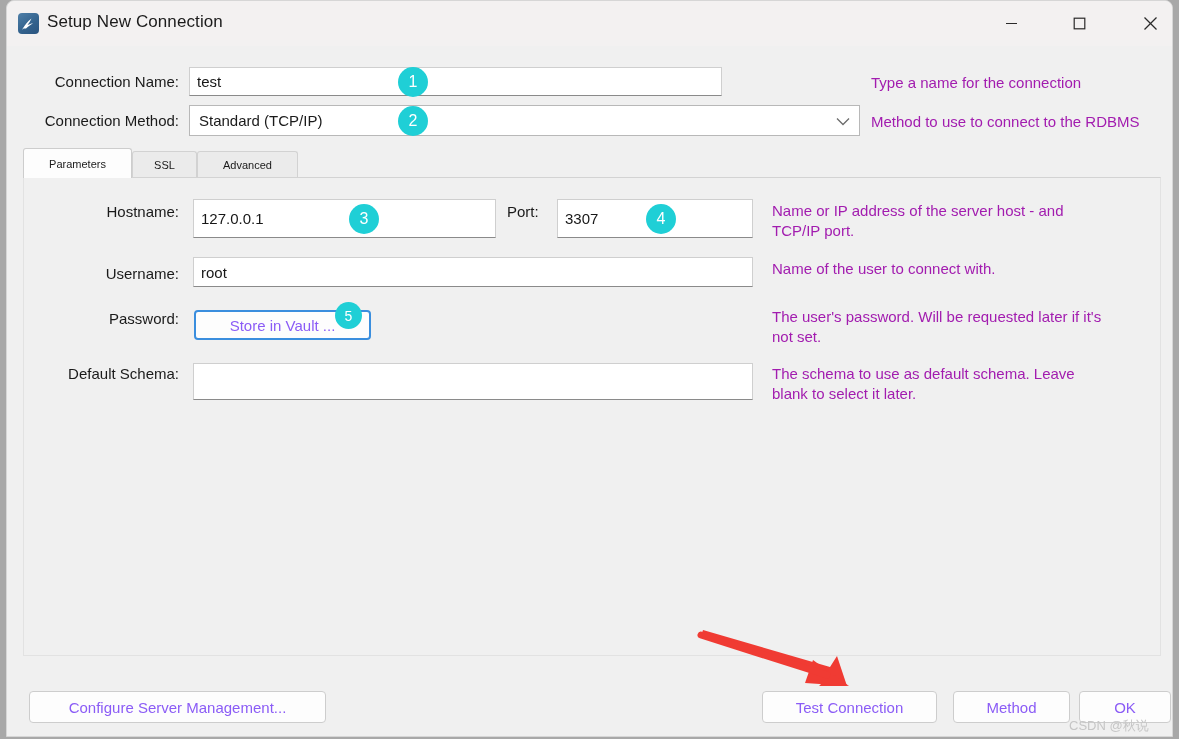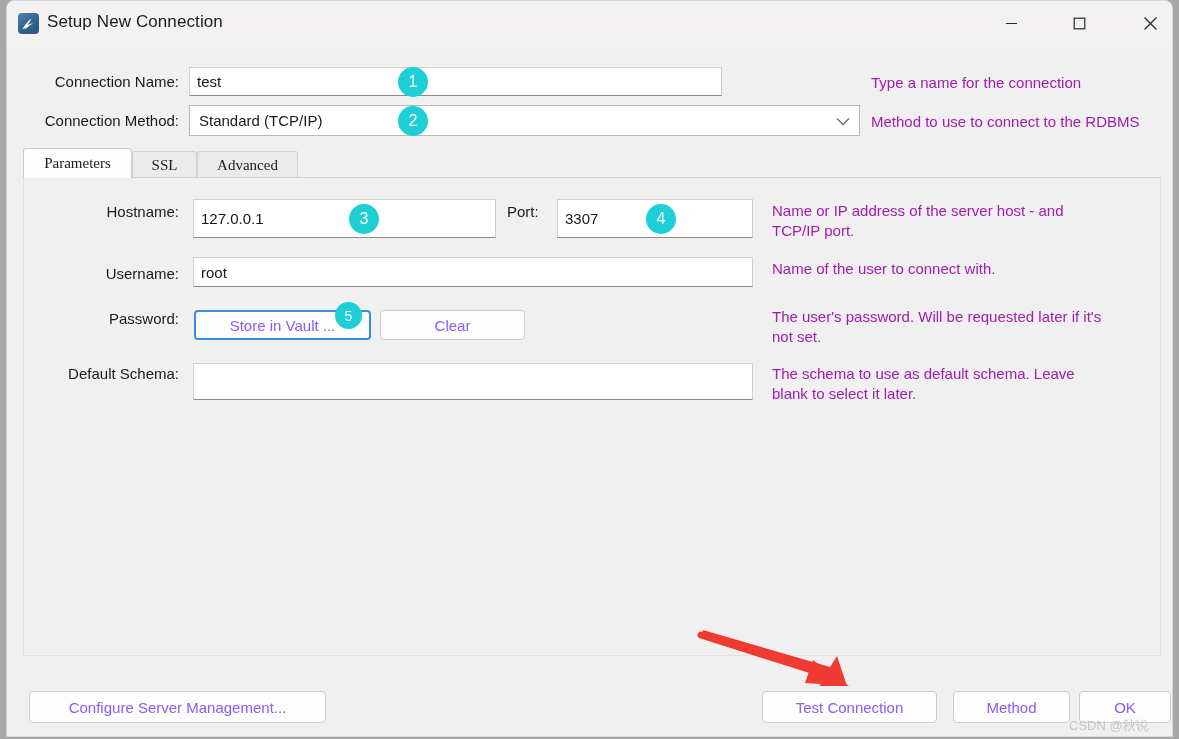--- a/index.html
+++ b/index.html
@@ -140,25 +140,24 @@
     position: absolute;
     top: 0;
     height: 27px;
     box-sizing: border-box;
     border: 1px solid #d2d2d2;
     border-bottom: none;
     background: #ebebeb;
     display: flex;
     align-items: center;
     justify-content: center;
-    font-size: 15px;
+    font-size: 11px;
     color: #1a1a1a;
     border-top-left-radius: 3px;
     border-top-right-radius: 3px;
-    font-family: Liberation Serif, serif;
   }
   .tab.active {
     background: #fdfdfd;
     top: -3px;
     height: 30px;
     border-color: #cdcdcd;
     z-index: 3;
   }
   #tab-parameters { left: 0px;  width: 109px; }
   #tab-ssl        { left: 109px; width: 65px; }
@@ -323,21 +322,20 @@
   <div class="textbox" id="inp-port">3307</div>
   <div class="hint" id="hint-hostname">Name or IP address of the server host - and
 TCP/IP port.</div>
 
   <div class="form-label" id="lbl-username">Username:</div>
   <div class="textbox" id="inp-username">root</div>
   <div class="hint" id="hint-username">Name of the user to connect with.</div>
 
   <div class="form-label" id="lbl-password">Password:</div>
   <div class="pushbtn" id="btn-store-vault">Store in Vault ...</div>
-  <div class="pushbtn" id="btn-clear">Clear</div>
   <div class="hint" id="hint-password">The user's password. Will be requested later if it's
 not set.</div>
 
   <div class="form-label" id="lbl-default-schema">Default Schema:</div>
   <div class="textbox" id="inp-default-schema"></div>
   <div class="hint" id="hint-default-schema">The schema to use as default schema. Leave
 blank to select it later.</div>
 
   <div class="pushbtn" id="btn-configure">Configure Server Management...</div>
   <div class="pushbtn" id="btn-test">Test Connection</div>

